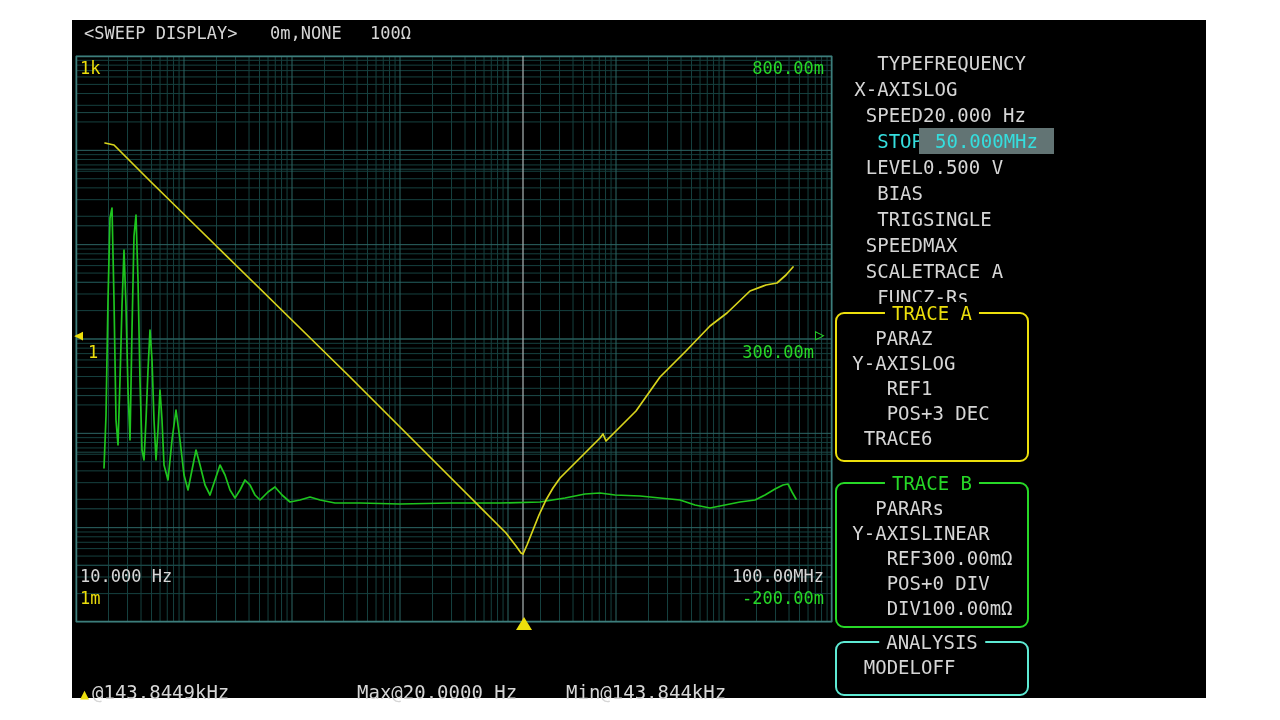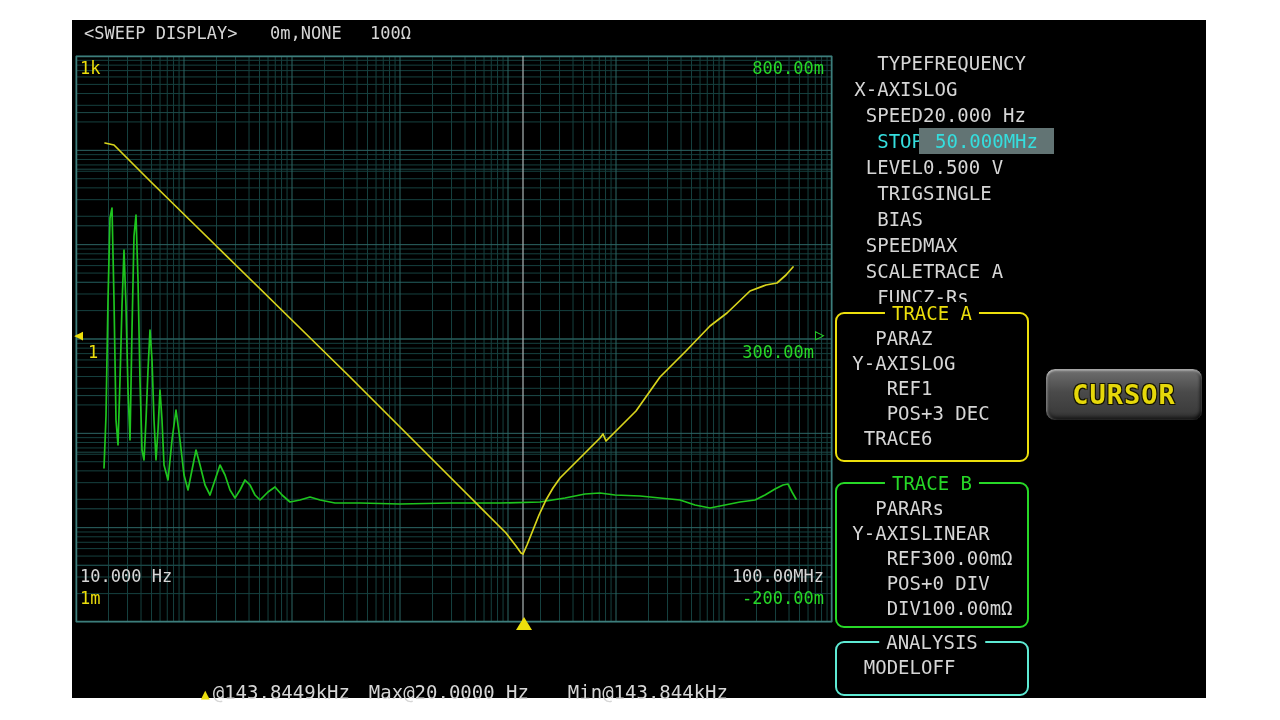--- a/index.html
+++ b/index.html
@@ -54,21 +54,21 @@
       background:linear-gradient(180deg,#707070 0%,#4a4a4a 45%,#373737 100%);
       border:1px solid #000;border-radius:10px;cursor:pointer;
       box-shadow:inset 0 2px 2px rgba(255,255,255,.45), inset 2px 0 2px rgba(255,255,255,.25),
                  inset 0 -3px 4px rgba(0,0,0,.65), inset -2px 0 3px rgba(0,0,0,.5);
       color:var(--button-text);font-family:"DejaVu Sans Mono","Liberation Mono",monospace;
       font-size:27px;font-weight:bold;letter-spacing:1px;
       text-shadow:-1px -1px 0 #141400,1px -1px 0 #141400,-1px 1px 0 #141400,1px 1px 0 #141400;}
 
   
   .rcol{position:absolute;top:618px;font-size:19px;white-space:pre;}
-  .rhead{color:var(--white);height:20px;line-height:20px;text-align:right;}
+  .rhead{color:var(--white);height:20px;line-height:20px;}
   .rcol1{left:8px;width:270px;}
   .ricon{color:var(--yellow);font-size:15px;margin-right:3px;}
   .rcol2{left:285px;width:172px;}
   .rcol3{left:494px;width:162px;}
 </style>
 </head>
 <body>
 
 <div class="page">
   <div class="screen">
@@ -226,22 +226,22 @@
       <span class="bref-tri">▷</span>
       <div class="marker1-tri"></div>
     </div>
 
     <div class="settings" id="settings-list">
         <div class="prow"><span class="plabel">TYPE</span><span class="pvalue">FREQUENCY</span></div>
         <div class="prow"><span class="plabel">X-AXIS</span><span class="pvalue">LOG</span></div>
         <div class="prow"><span class="plabel">SPEED</span><span class="pvalue">20.000 Hz</span></div>
         <div class="prow"><span class="plabel cyan">STOP</span><span class="pvalue hl">50.000MHz</span></div>
         <div class="prow"><span class="plabel">LEVEL</span><span class="pvalue">0.500 V</span></div>
+        <div class="prow"><span class="plabel">BIAS</span><span class="pvalue"></span></div>
         <div class="prow"><span class="plabel">TRIG</span><span class="pvalue">SINGLE</span></div>
-        <div class="prow"><span class="plabel">BIAS</span><span class="pvalue"></span></div>
         <div class="prow"><span class="plabel">SPEED</span><span class="pvalue">MAX</span></div>
         <div class="prow"><span class="plabel">SCALE</span><span class="pvalue">TRACE A</span></div>
         <div class="prow"><span class="plabel">FUNC</span><span class="pvalue">Z-Rs</span></div>
       </div>
 
     <div class="tbox tbox-a">
       <span class="tbox-title ty">TRACE A</span>
       <div class="tbox-rows" id="trace-a-rows">
           <div class="prow"><span class="plabel">PARA</span><span class="pvalue">Z</span></div>
           <div class="prow"><span class="plabel">Y-AXIS</span><span class="pvalue">LOG</span></div>
@@ -262,21 +262,20 @@
         </div>
     </div>
 
     <div class="tbox tbox-an">
       <span class="tbox-title tw">ANALYSIS</span>
       <div class="tbox-rows" id="analysis-rows">
           <div class="prow"><span class="plabel">MODEL</span><span class="pvalue">OFF</span></div>
         </div>
     </div>
 
-    <button class="cursor-btn">CURSOR</button>
 
     <div class="rcol rcol1">
       <div class="rhead"><span class="ricon">▲</span><span>@143.8449kHz</span></div>
       
       
     </div>
 
     <div class="rcol rcol2">
       <div class="rhead">Max@20.0000 Hz</div>
       

